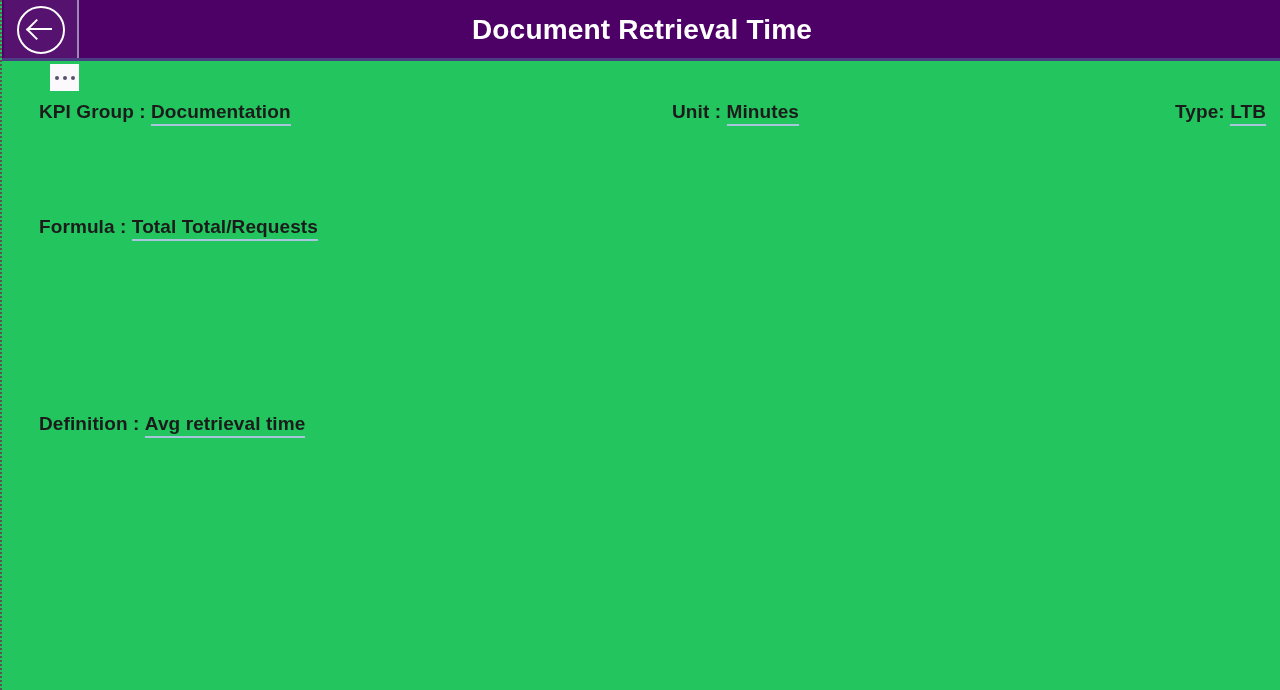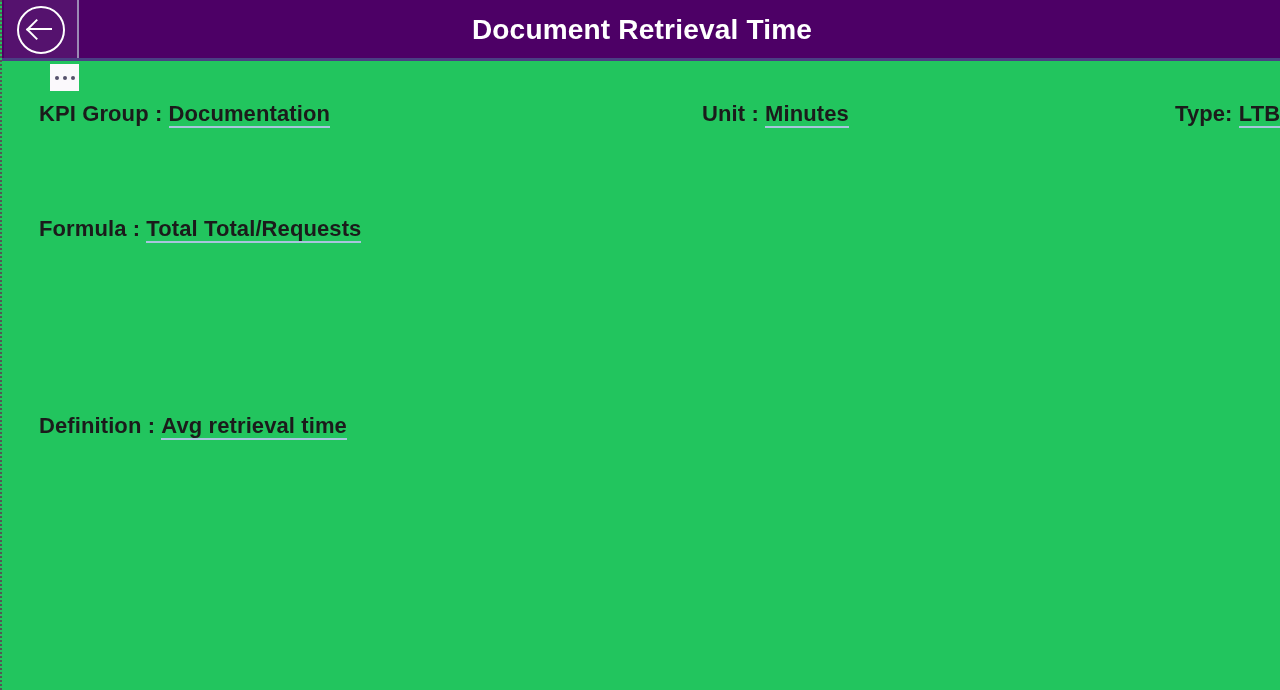--- a/index.html
+++ b/index.html
@@ -127,38 +127,38 @@
     height: 4px;
     border-radius: 50%;
     background: #55526b;
     display: block;
   }
 
   
   .field {
     position: absolute;
     white-space: nowrap;
-    font-size: 22px;
+    font-size: 19px;
     font-weight: bold;
     color: #1b1b1b;
     letter-spacing: 0.1px;
   }
   .field .field-label {
     color: #1b1b1b;
   }
   .field .field-value {
     color: #1b1b1b;
     border-bottom: 2px solid #a9c5de;
     padding-bottom: 2px;
     display: inline-block;
     line-height: 20px;
   }
 
   .row-kpi-group  { left: 37px;  top: 101px; }
-  .row-unit       { left: 700px; top: 101px; }
+  .row-unit       { left: 670px; top: 101px; }
   .row-type       { left: 1173px; top: 101px; }
   .row-formula    { left: 37px;  top: 216px; }
   .row-definition { left: 37px;  top: 413px; }
 </style>
 </head>
 <body>
 
 <div id="app">
 
   <div class="app-header">

